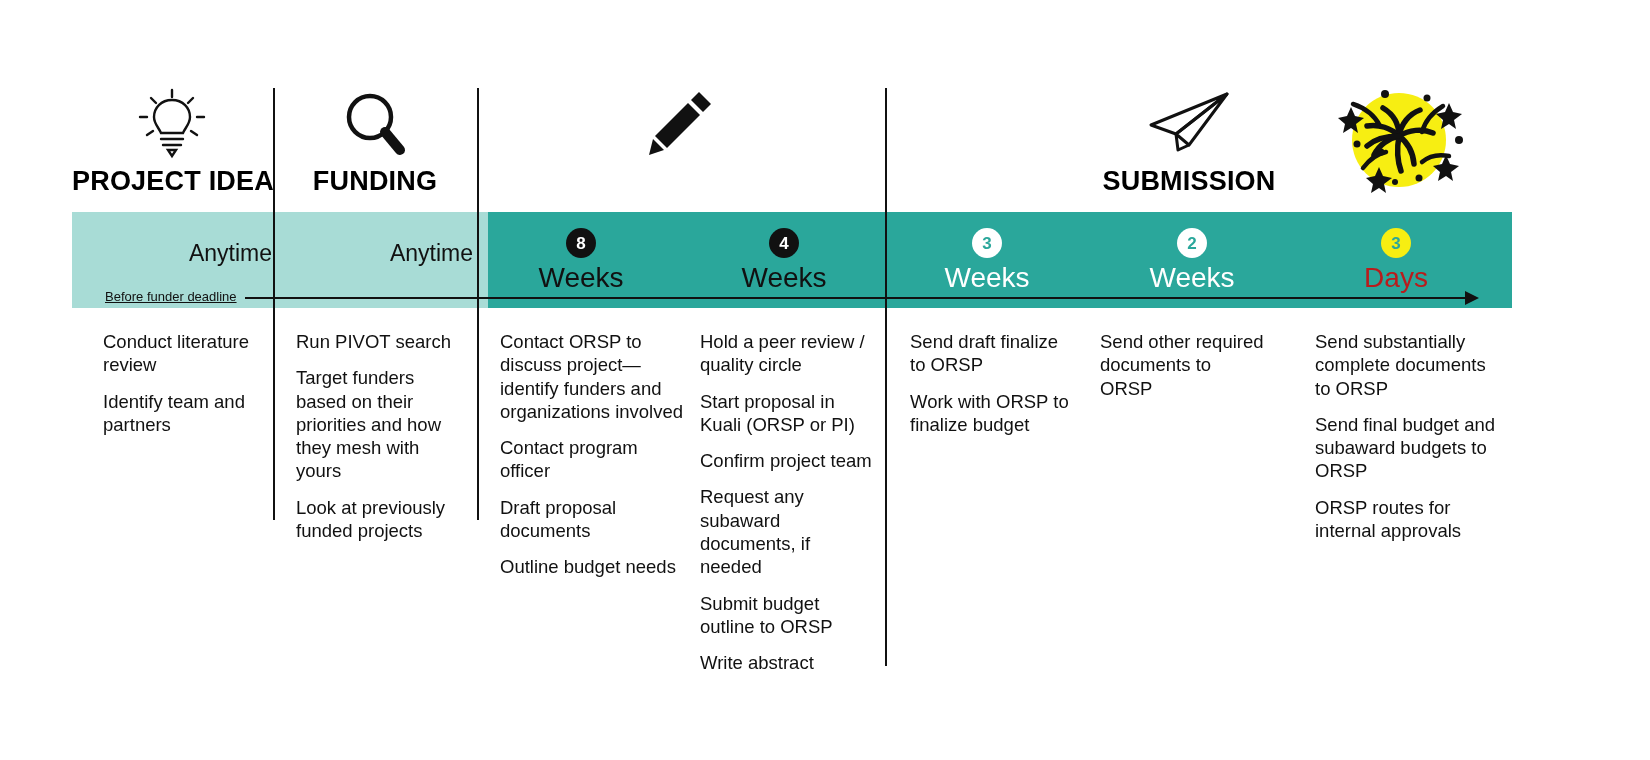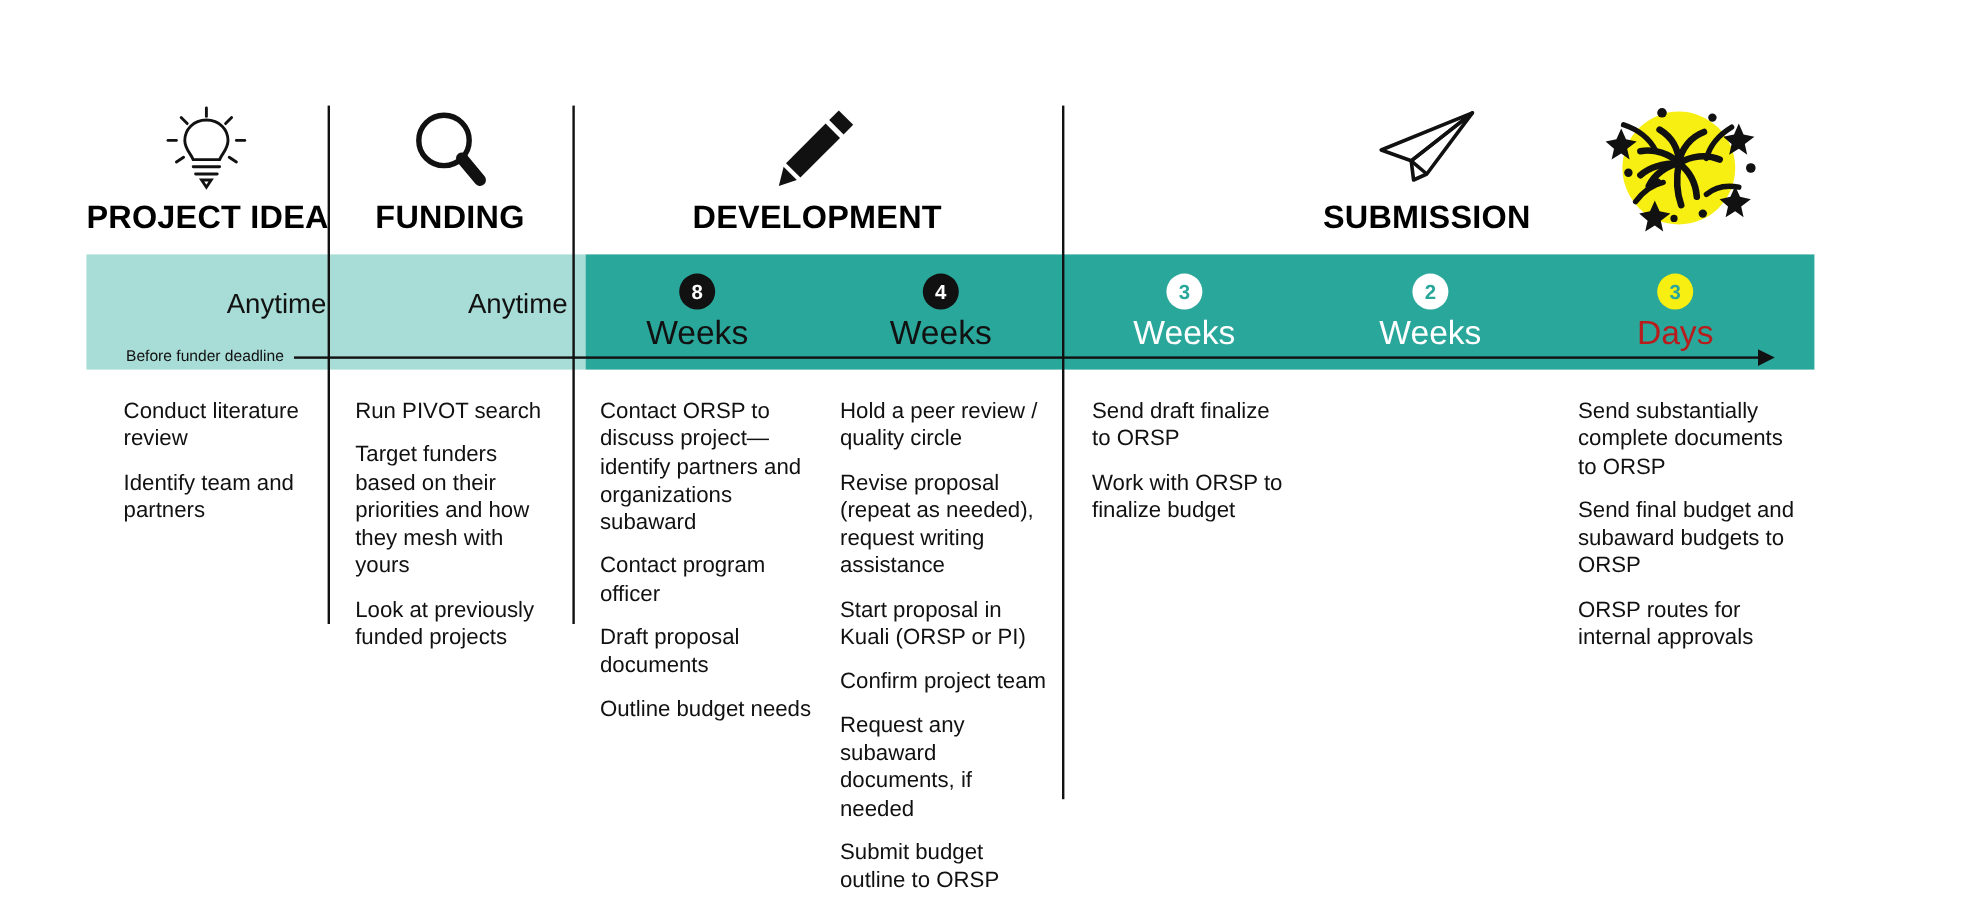--- a/index.html
+++ b/index.html
@@ -104,20 +104,21 @@
   .unit-yellow { color: #b91c1c; font-weight: normal; }
 
   
   .before-label {
     position: absolute;
     left: 105px;
     top: 289px;
     font-size: 13px;
     color: #111111;
     white-space: nowrap;
+    text-decoration: underline;
   }
   .tl-line {
     position: absolute;
     left: 245px;
     top: 297px;
     width: 1228px;
     height: 2px;
     background: #111111;
   }
   .tl-head {
@@ -191,21 +192,20 @@
   <div class="stage-head" style="left:481px; width:400px;">
     <div class="stage-icon">
       <svg width="68" height="72" viewBox="0 0 68 72">
         <g fill="#111">
           <path d="M52 4 L64 16 L56 24 L44 12 Z"></path>
           <path d="M41 15 L53 27 L20 60 L8 48 Z"></path>
           <path d="M6 51 L17 62 L2 67 Z"></path>
         </g>
       </svg>
     </div>
-    <div class="stage-title">DEVELOPMENT</div>
   </div>
 
   <div class="stage-head" style="left:889px; width:600px;">
     <div class="stage-icon">
       <svg width="88" height="72" viewBox="0 0 88 72">
         <g fill="none" stroke="#111" stroke-width="3" stroke-linejoin="round">
           <path d="M82 6 L6 37 L31 46 Z"></path>
           <path d="M82 6 L44 57 L31 46 Z"></path>
           <path d="M31 46 L33 62 L44 57"></path>
         </g>
@@ -293,41 +293,43 @@
     <div class="task">Identify team and partners</div>
   </div>
 
   <div class="tasks" style="left:296px; width:170px;">
     <div class="task">Run PIVOT search</div>
     <div class="task">Target funders based on their priorities and how they  mesh with yours</div>
     <div class="task">Look at previously funded projects</div>
   </div>
 
   <div class="tasks" style="left:500px; width:186px;">
-    <div class="task">Contact ORSP to discuss project— identify partners and organizations subaward</div>
+    <div class="task">Contact ORSP to discuss project— identify funders and organizations involved</div>
     <div class="task">Contact program officer</div>
     <div class="task">Draft proposal documents</div>
     <div class="task">Outline budget needs</div>
   </div>
 
   <div class="tasks" style="left:700px; width:172px;">
     <div class="task">Hold a peer review / quality circle</div>
-    <div class="task">Revise proposal (repeat as needed), request writing assistance</div>
     <div class="task">Start proposal in Kuali (ORSP or PI)</div>
     <div class="task"> Confirm project team</div>
     <div class="task">Request any subaward documents, if needed</div>
     <div class="task">Submit budget outline to ORSP</div>
     <div class="task">Write abstract</div>
   </div>
 
   <div class="tasks" style="left:910px; width:160px;">
     <div class="task">Send draft finalize to ORSP</div>
     <div class="task">Work with ORSP to finalize budget</div>
   </div>
 
+  <div class="tasks" style="left:1100px; width:165px;">
+    <div class="task">Send other required documents to ORSP</div>
+  </div>
 
   <div class="tasks" style="left:1315px; width:182px;">
     <div class="task">Send substantially complete documents to ORSP</div>
     <div class="task">Send final budget and subaward budgets to ORSP</div>
     <div class="task">ORSP routes for internal approvals</div>
   </div>
 
 </div>
 
 </body></html>

